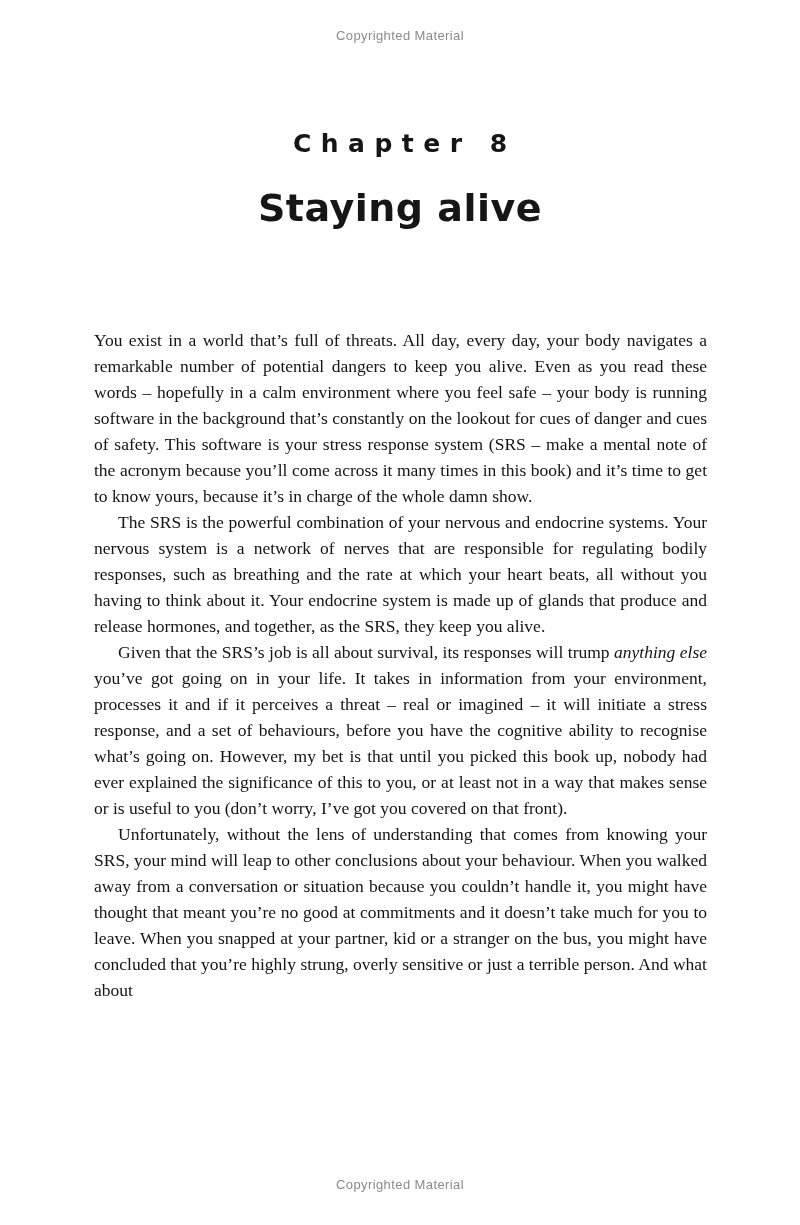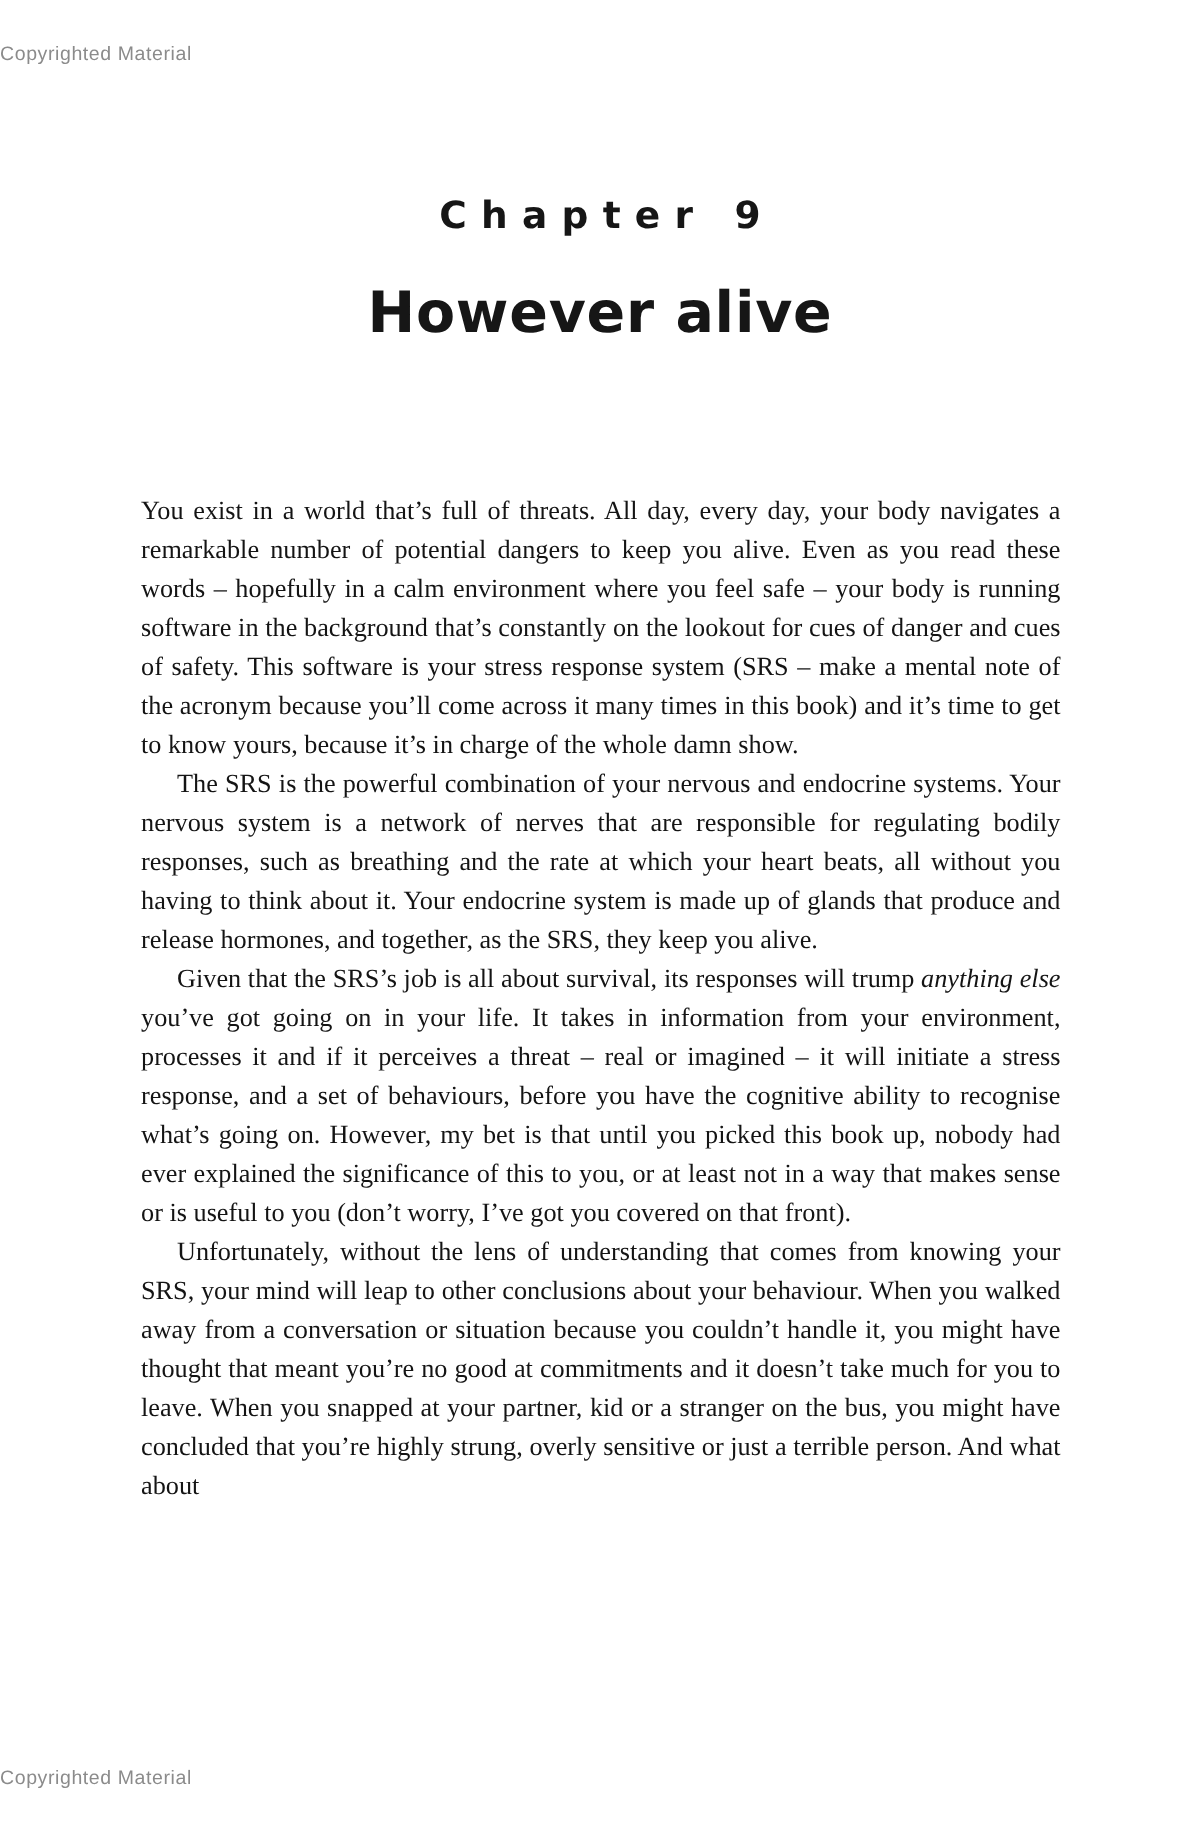--- a/index.html
+++ b/index.html
@@ -11,21 +11,21 @@
     position: relative;
     width: 800px;
     height: 1225px;
     background: #ffffff;
     overflow: hidden;
   }
   .copyright {
     position: absolute;
     left: 0;
     width: 100%;
-    text-align: left;
+    text-align: center;
     font-family: "Liberation Sans", sans-serif;
     font-size: 13px;
     letter-spacing: 0.4px;
     color: #8b8b8b;
   }
   .copyright.top { top: 28px; }
   .copyright.bottom { top: 1177px; }
 
   .chapter-label {
     position: absolute;
@@ -75,23 +75,23 @@
   .body-text em {
     font-style: italic;
   }
 </style>
 </head>
 <body>
 
 <div class="page">
   <div class="copyright top">Copyrighted Material</div>
 
-  <div class="chapter-label">Chapter 9</div>
+  <div class="chapter-label">Chapter 8</div>
 
-  <h1 class="chapter-title">However alive</h1>
+  <h1 class="chapter-title">Staying alive</h1>
 
   <div class="body-text">
       <p><span>You exist in a world that’s full of threats. All day, every day, your body navigates a remarkable number of potential dangers to keep you alive. Even as you read these words – hopefully in a calm environment where you feel safe – your body is running software in the background that’s constantly on the lookout for cues of danger and cues of safety. This software is your stress response system (SRS – make a mental note of the acronym because you’ll come across it many times in this book) and it’s time to get to know yours, because it’s in charge of the whole damn show.</span></p>
       <p class="indent"><span>The SRS is the powerful combination of your nervous and endocrine systems. Your nervous system is a network of nerves that are responsible for regulating bodily responses, such as breathing and the rate at which your heart beats, all without you having to think about it. Your endocrine system is made up of glands that produce and release hormones, and together, as the SRS, they keep you alive.</span></p>
       <p class="indent"><span>Given that the SRS’s job is all about survival, its responses will trump </span><em>anything else</em><span> you’ve got going on in your life. It takes in information from your environment, processes it and if it perceives a threat – real or imagined – it will initiate a stress response, and a set of behaviours, before you have the cognitive ability to recognise what’s going on. However, my bet is that until you picked this book up, nobody had ever explained the significance of this to you, or at least not in a way that makes sense or is useful to you (don’t worry, I’ve got you covered on that front).</span></p>
       <p class="indent"><span>Unfortunately, without the lens of understanding that comes from knowing your SRS, your mind will leap to other conclusions about your behaviour. When you walked away from a conversation or situation because you couldn’t handle it, you might have thought that meant you’re no good at commitments and it doesn’t take much for you to leave. When you snapped at your partner, kid or a stranger on the bus, you might have concluded that you’re highly strung, overly sensitive or just a terrible person. And what about</span></p>
     </div>
 
   <div class="copyright bottom">Copyrighted Material</div>
 </div>

